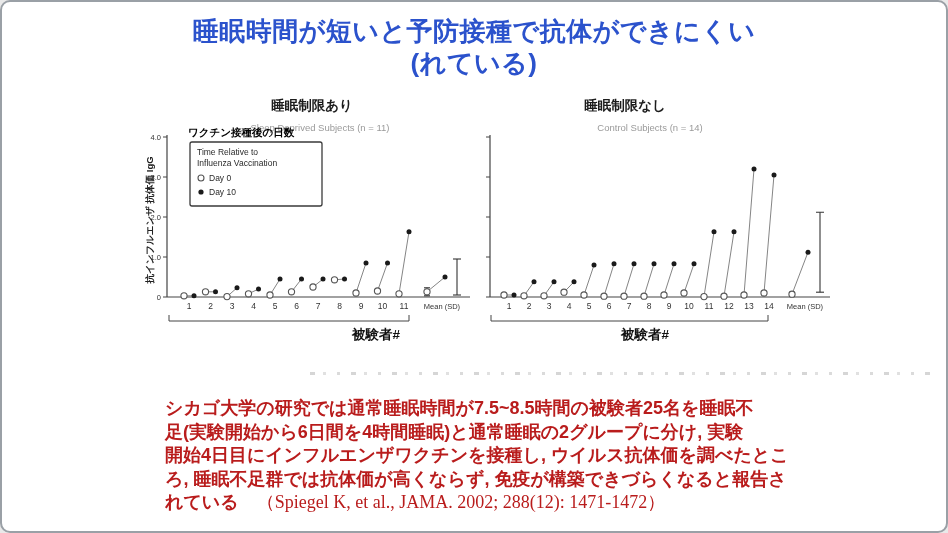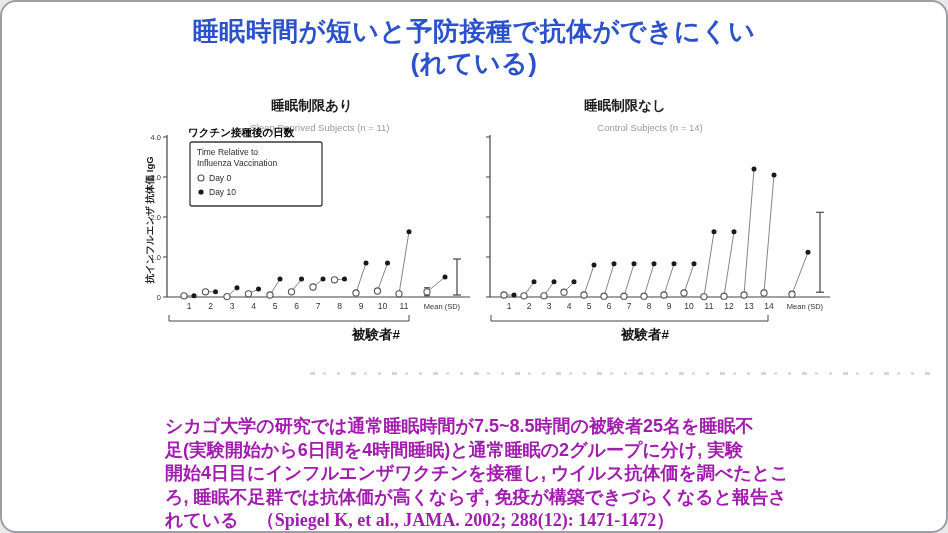--- a/index.html
+++ b/index.html
@@ -1,21 +1,21 @@
 <!DOCTYPE html>
 <html><head>
 <meta charset="utf-8">
 <style>
   html,body{margin:0;padding:0;background:#e9e9e9;}
   .slide{
     position:relative;
     width:948px;height:533px;
     background:#ffffff;
     border:2px solid #9aa0a6;
-    border-radius:16px;
+    border-radius:10px;
     box-sizing:border-box;
     overflow:hidden;
     font-family:"Liberation Sans",sans-serif;
   }
   .title{
     position:absolute;left:0;top:14px;width:100%;
     text-align:center;
     font-size:26px;font-weight:700;line-height:1.22;
     letter-spacing:0.5px;
   }
@@ -32,27 +32,26 @@
   .cropped-line{
     position:absolute;left:308px;top:370px;width:624px;height:3px;
     background:repeating-linear-gradient(90deg,
       #b4b4b4 0 5px, transparent 5px 13px,
       #c8c8c8 13px 16px, transparent 16px 27px,
       #bdbdbd 27px 30px, transparent 30px 41px);
     opacity:.55;
   }
   .para{
     position:absolute;left:163px;top:395px;width:668px;
-    font-size:18px;line-height:23.5px;font-weight:700;color:#a21caf;
+    font-size:18px;line-height:23.5px;font-weight:700;color:#b91c1c;
     white-space:pre-line;
-    margin-top:18px;
   }
   .para .cite{
     font-family:"Liberation Serif",serif;
-    font-weight:700;
+    font-weight:400;
     white-space:normal;
   }
 </style>
 </head>
 <body>
 
 <div class="slide">
   <div class="title" style="color: rgb(43, 82, 204);">
     <div>睡眠時間が短いと予防接種で抗体ができにくい</div>
     <div>(れている)</div>

